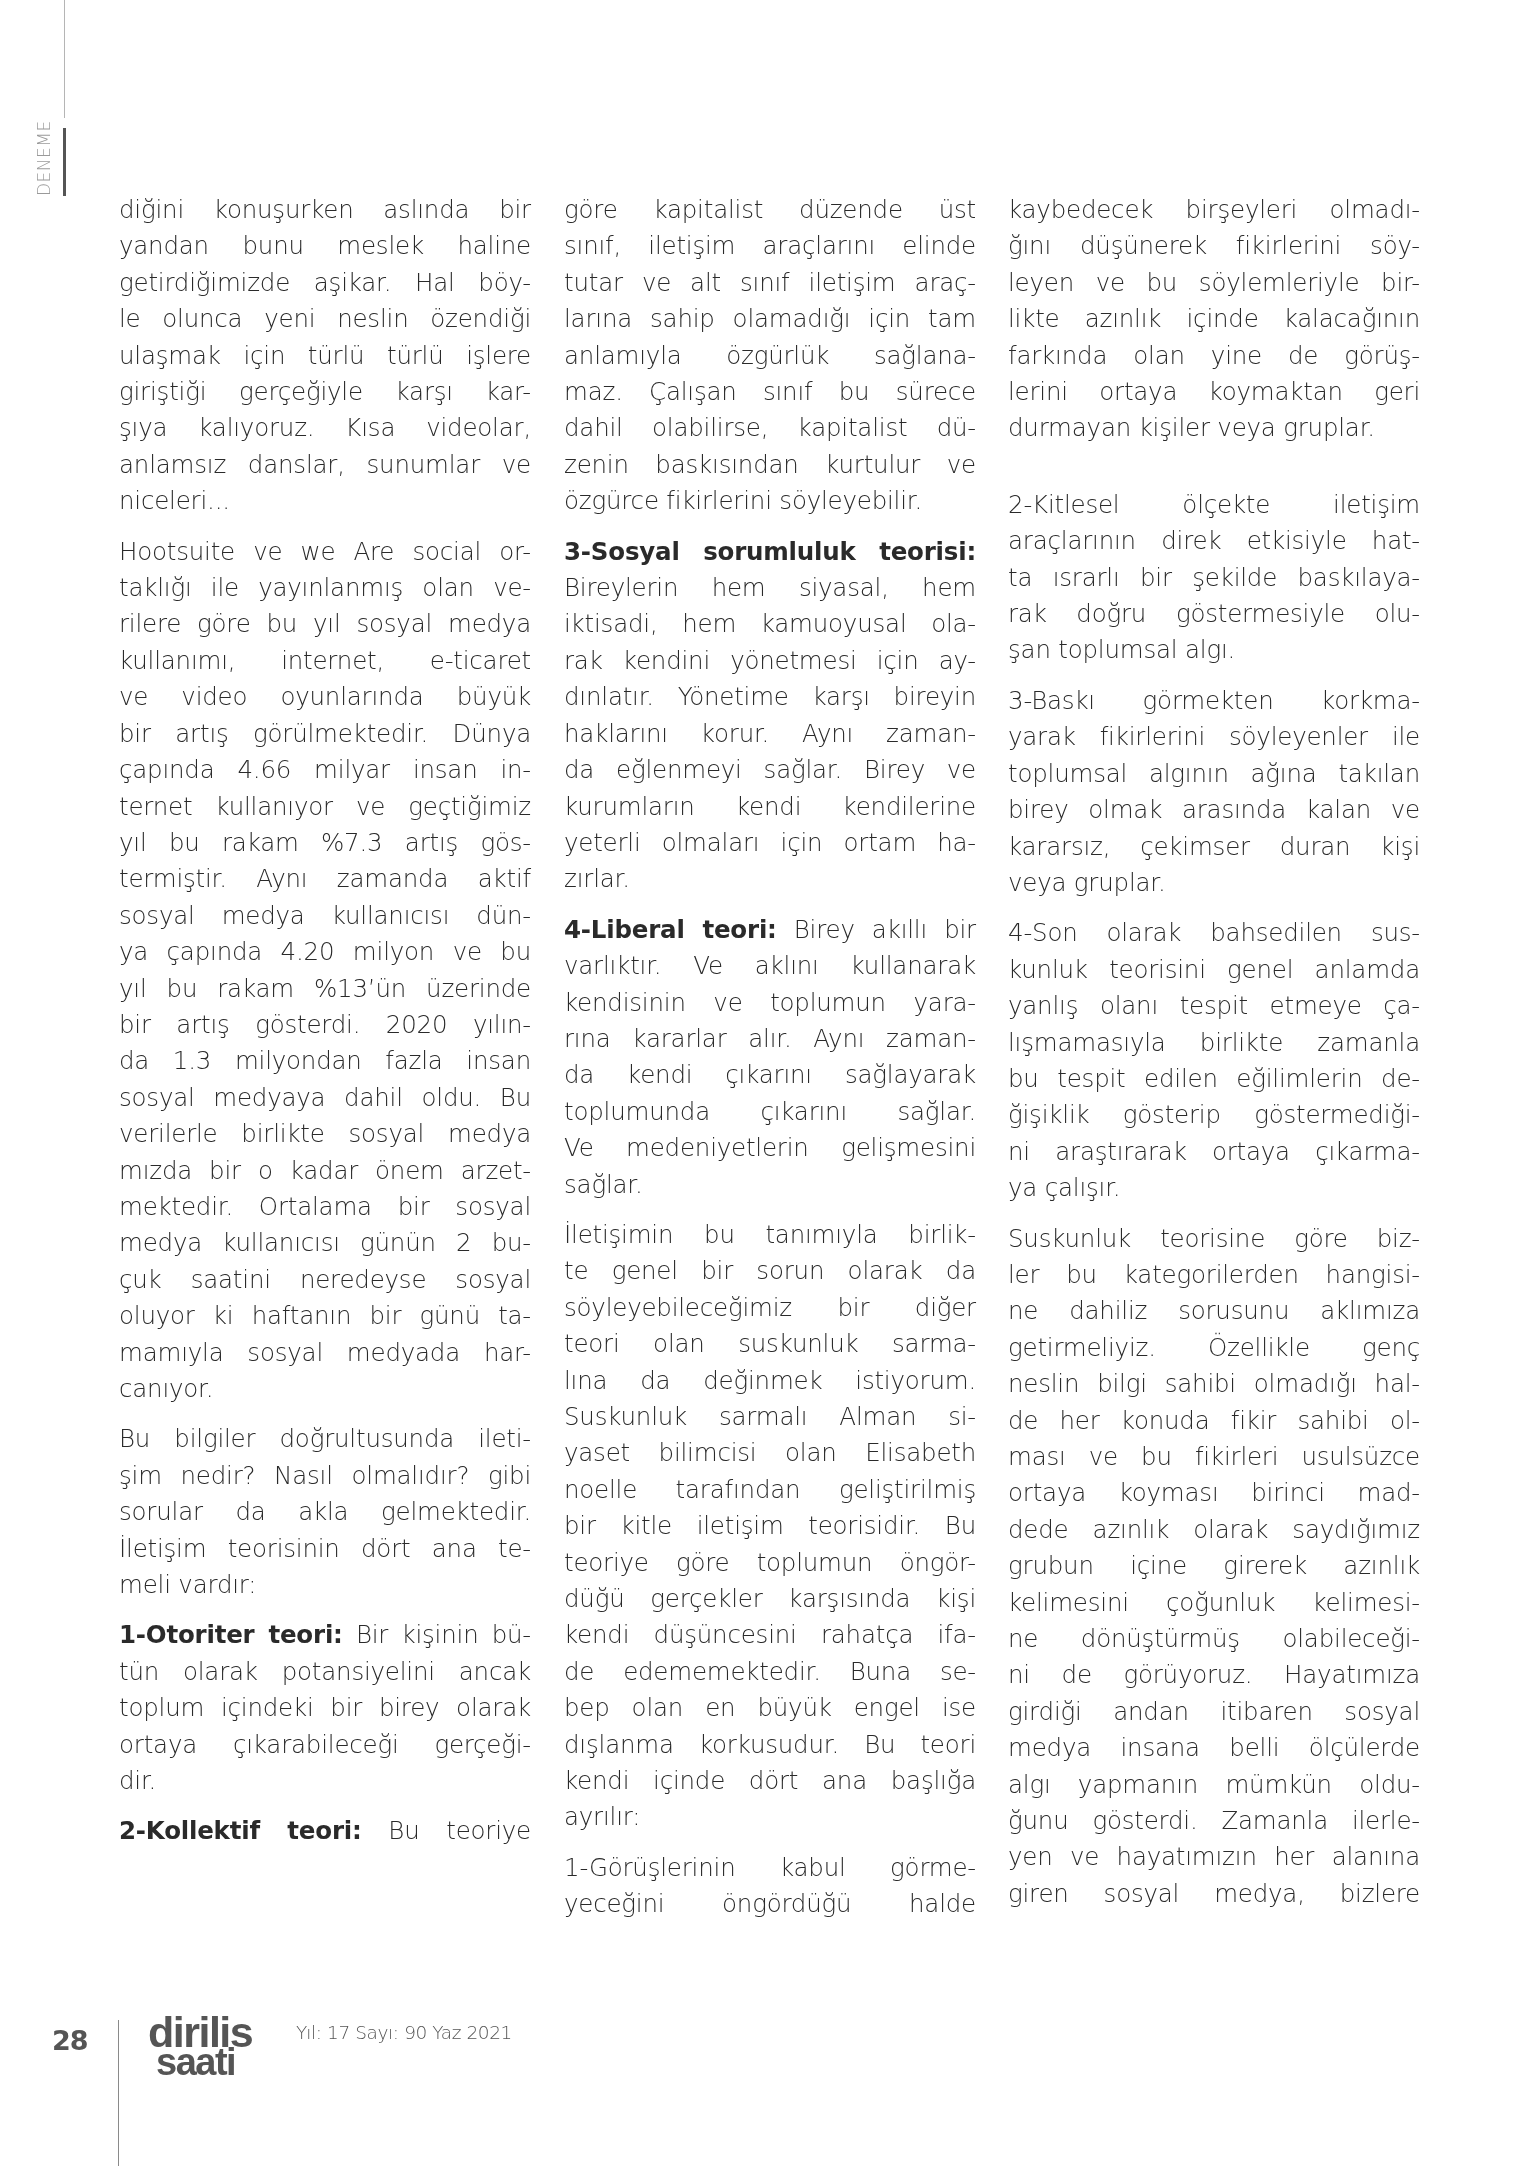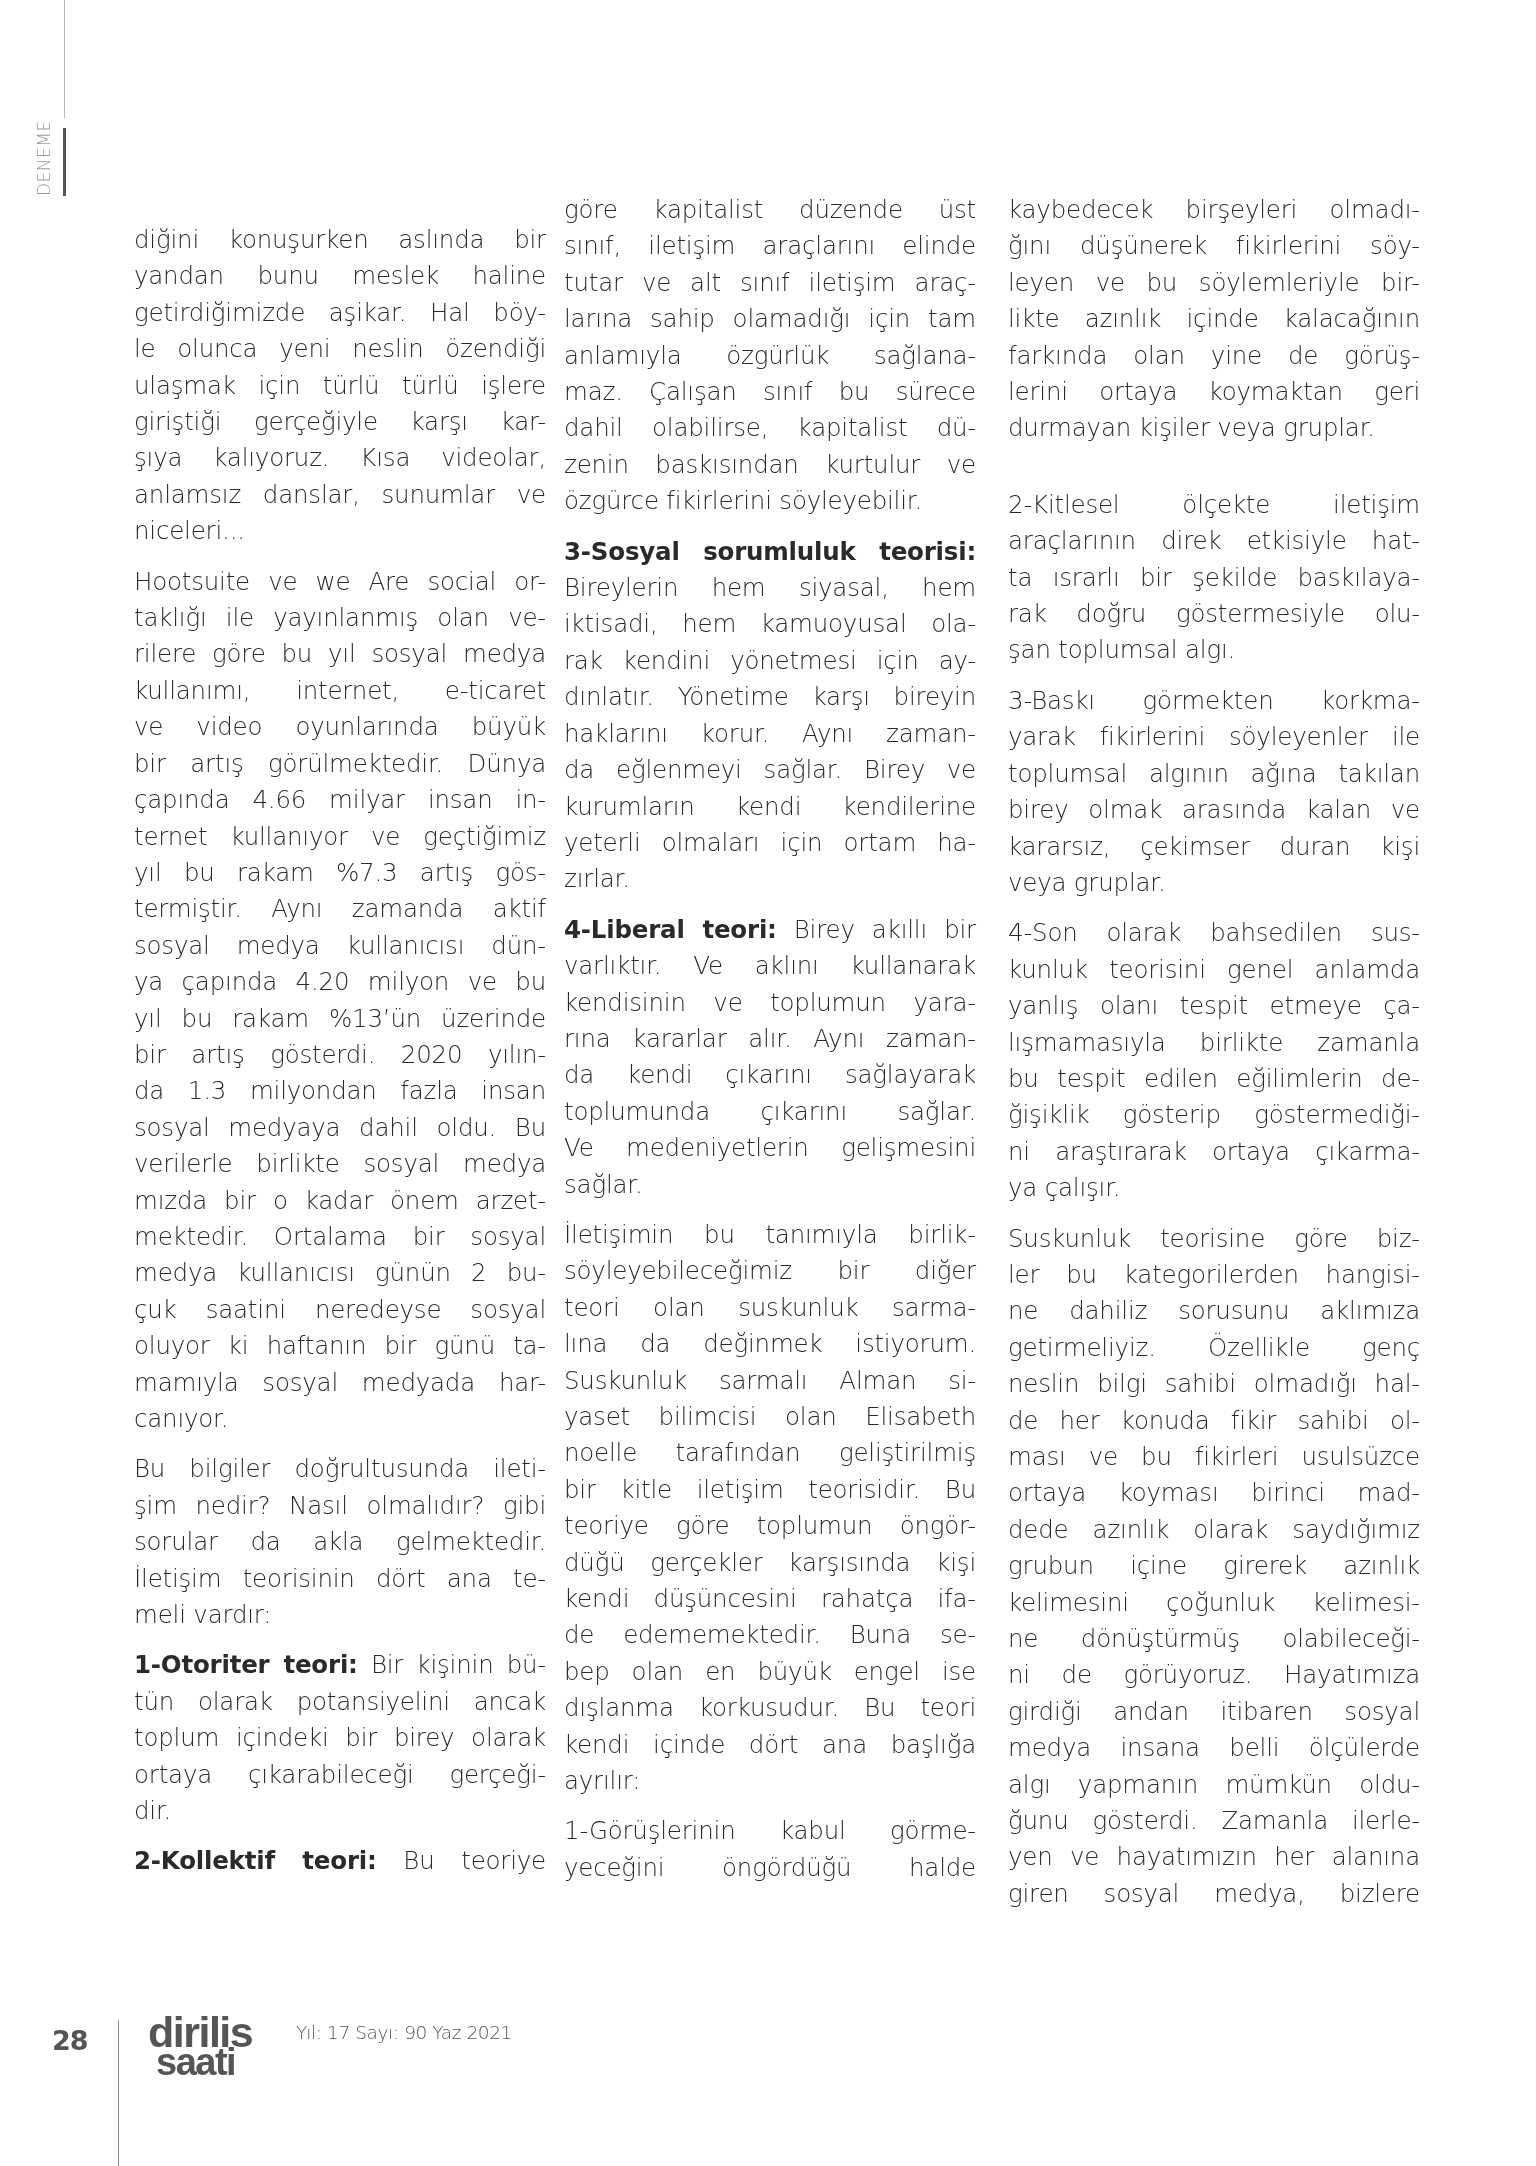--- a/index.html
+++ b/index.html
@@ -52,21 +52,21 @@
       position: absolute;
       top: 192px;
       width: 412px;
       font-size: 24.5px;
       line-height: 36.4px;
       text-align: justify;
       hyphens: manual;
       letter-spacing: -0.2px;
       word-spacing: 0px;
     }
-    .col-1 { left: 134px; margin-top: 30px; }
+    .col-1 { left: 119px; }
     .col-2 { left: 564px; }
     .col-3 { left: 1008px; }
 
     .column p {
       margin: 0 0 14px 0;
       font-weight: 300;
     }
     .column p .lead {
       font-weight: bold;
       color: #2a2a2a;
@@ -225,20 +225,21 @@
       <span class="line">varlıktır. Ve aklını kullanarak</span>
       <span class="line">kendisinin ve toplumun yara-</span>
       <span class="line">rına kararlar alır. Aynı zaman-</span>
       <span class="line">da kendi çıkarını sağlayarak</span>
       <span class="line">toplumunda çıkarını sağlar.</span>
       <span class="line">Ve medeniyetlerin gelişmesini</span>
       <span class="line last">sağlar.</span>
     </p>
     <p>
       <span class="line">İletişimin bu tanımıyla birlik-</span>
+      <span class="line">te genel bir sorun olarak da</span>
       <span class="line">söyleyebileceğimiz bir diğer</span>
       <span class="line">teori olan suskunluk sarma-</span>
       <span class="line">lına da değinmek istiyorum.</span>
       <span class="line">Suskunluk sarmalı Alman si-</span>
       <span class="line">yaset bilimcisi olan Elisabeth</span>
       <span class="line">noelle tarafından geliştirilmiş</span>
       <span class="line">bir kitle iletişim teorisidir. Bu</span>
       <span class="line">teoriye göre toplumun öngör-</span>
       <span class="line">düğü gerçekler karşısında kişi</span>
       <span class="line">kendi düşüncesini rahatça ifa-</span>

